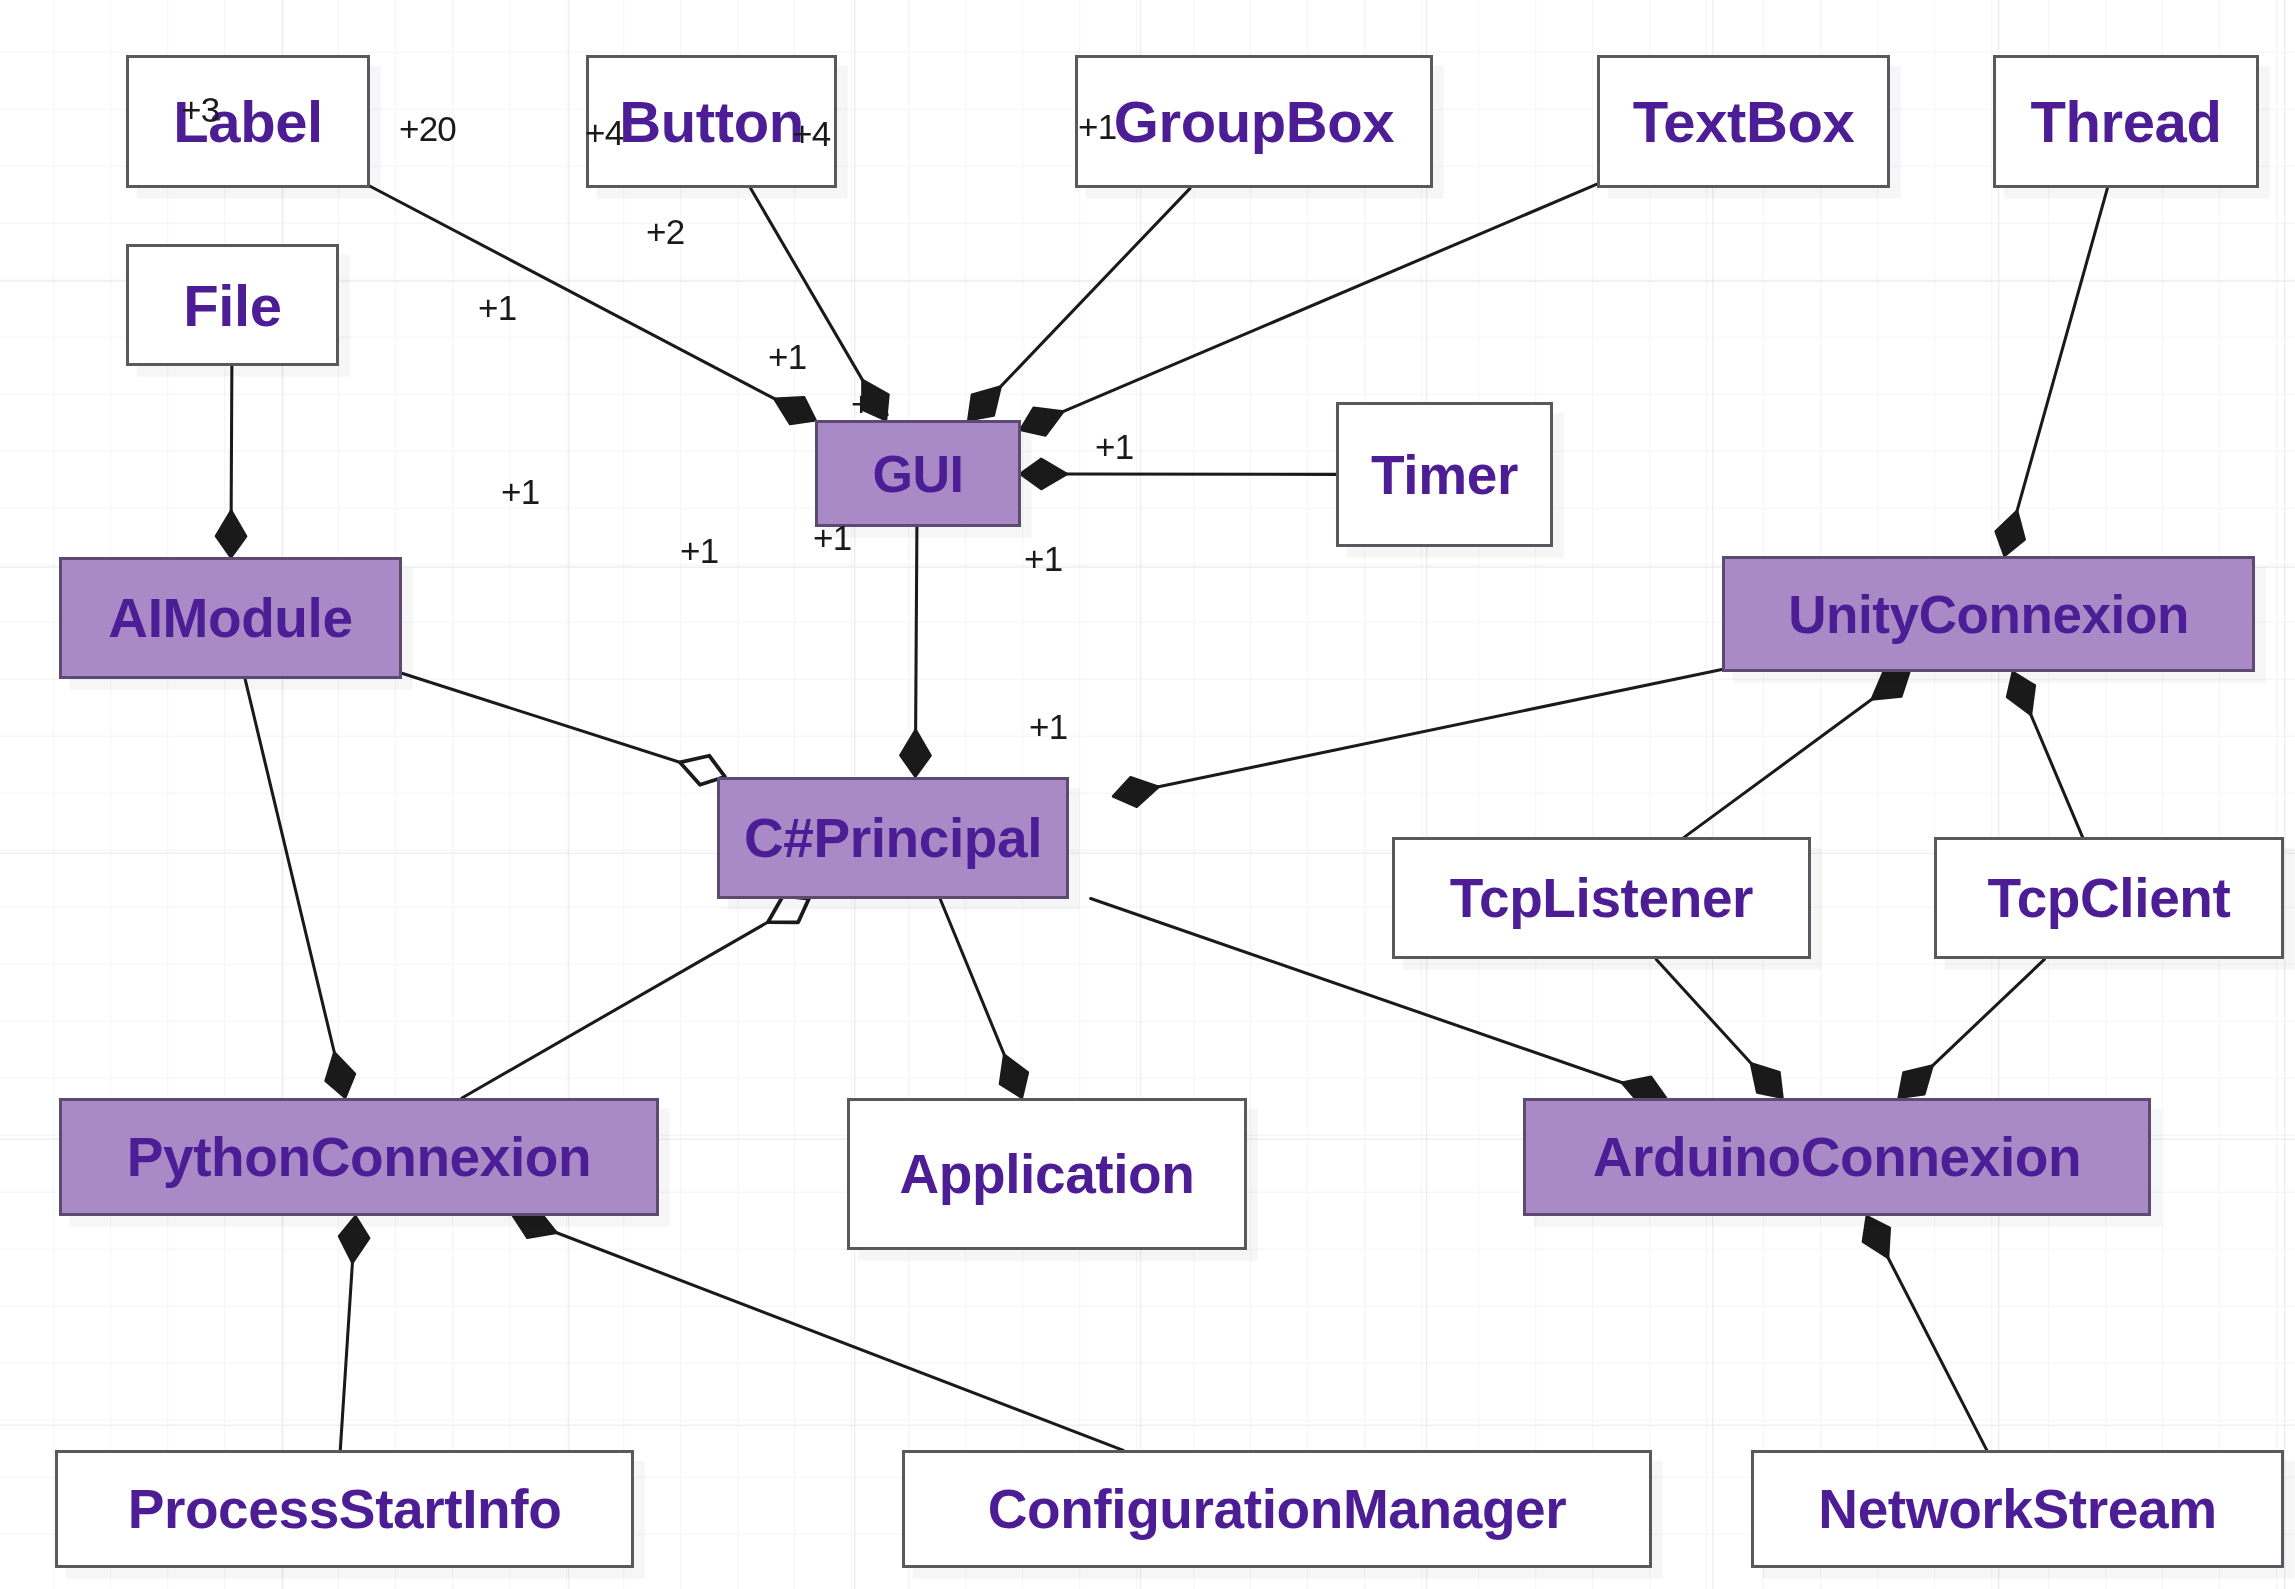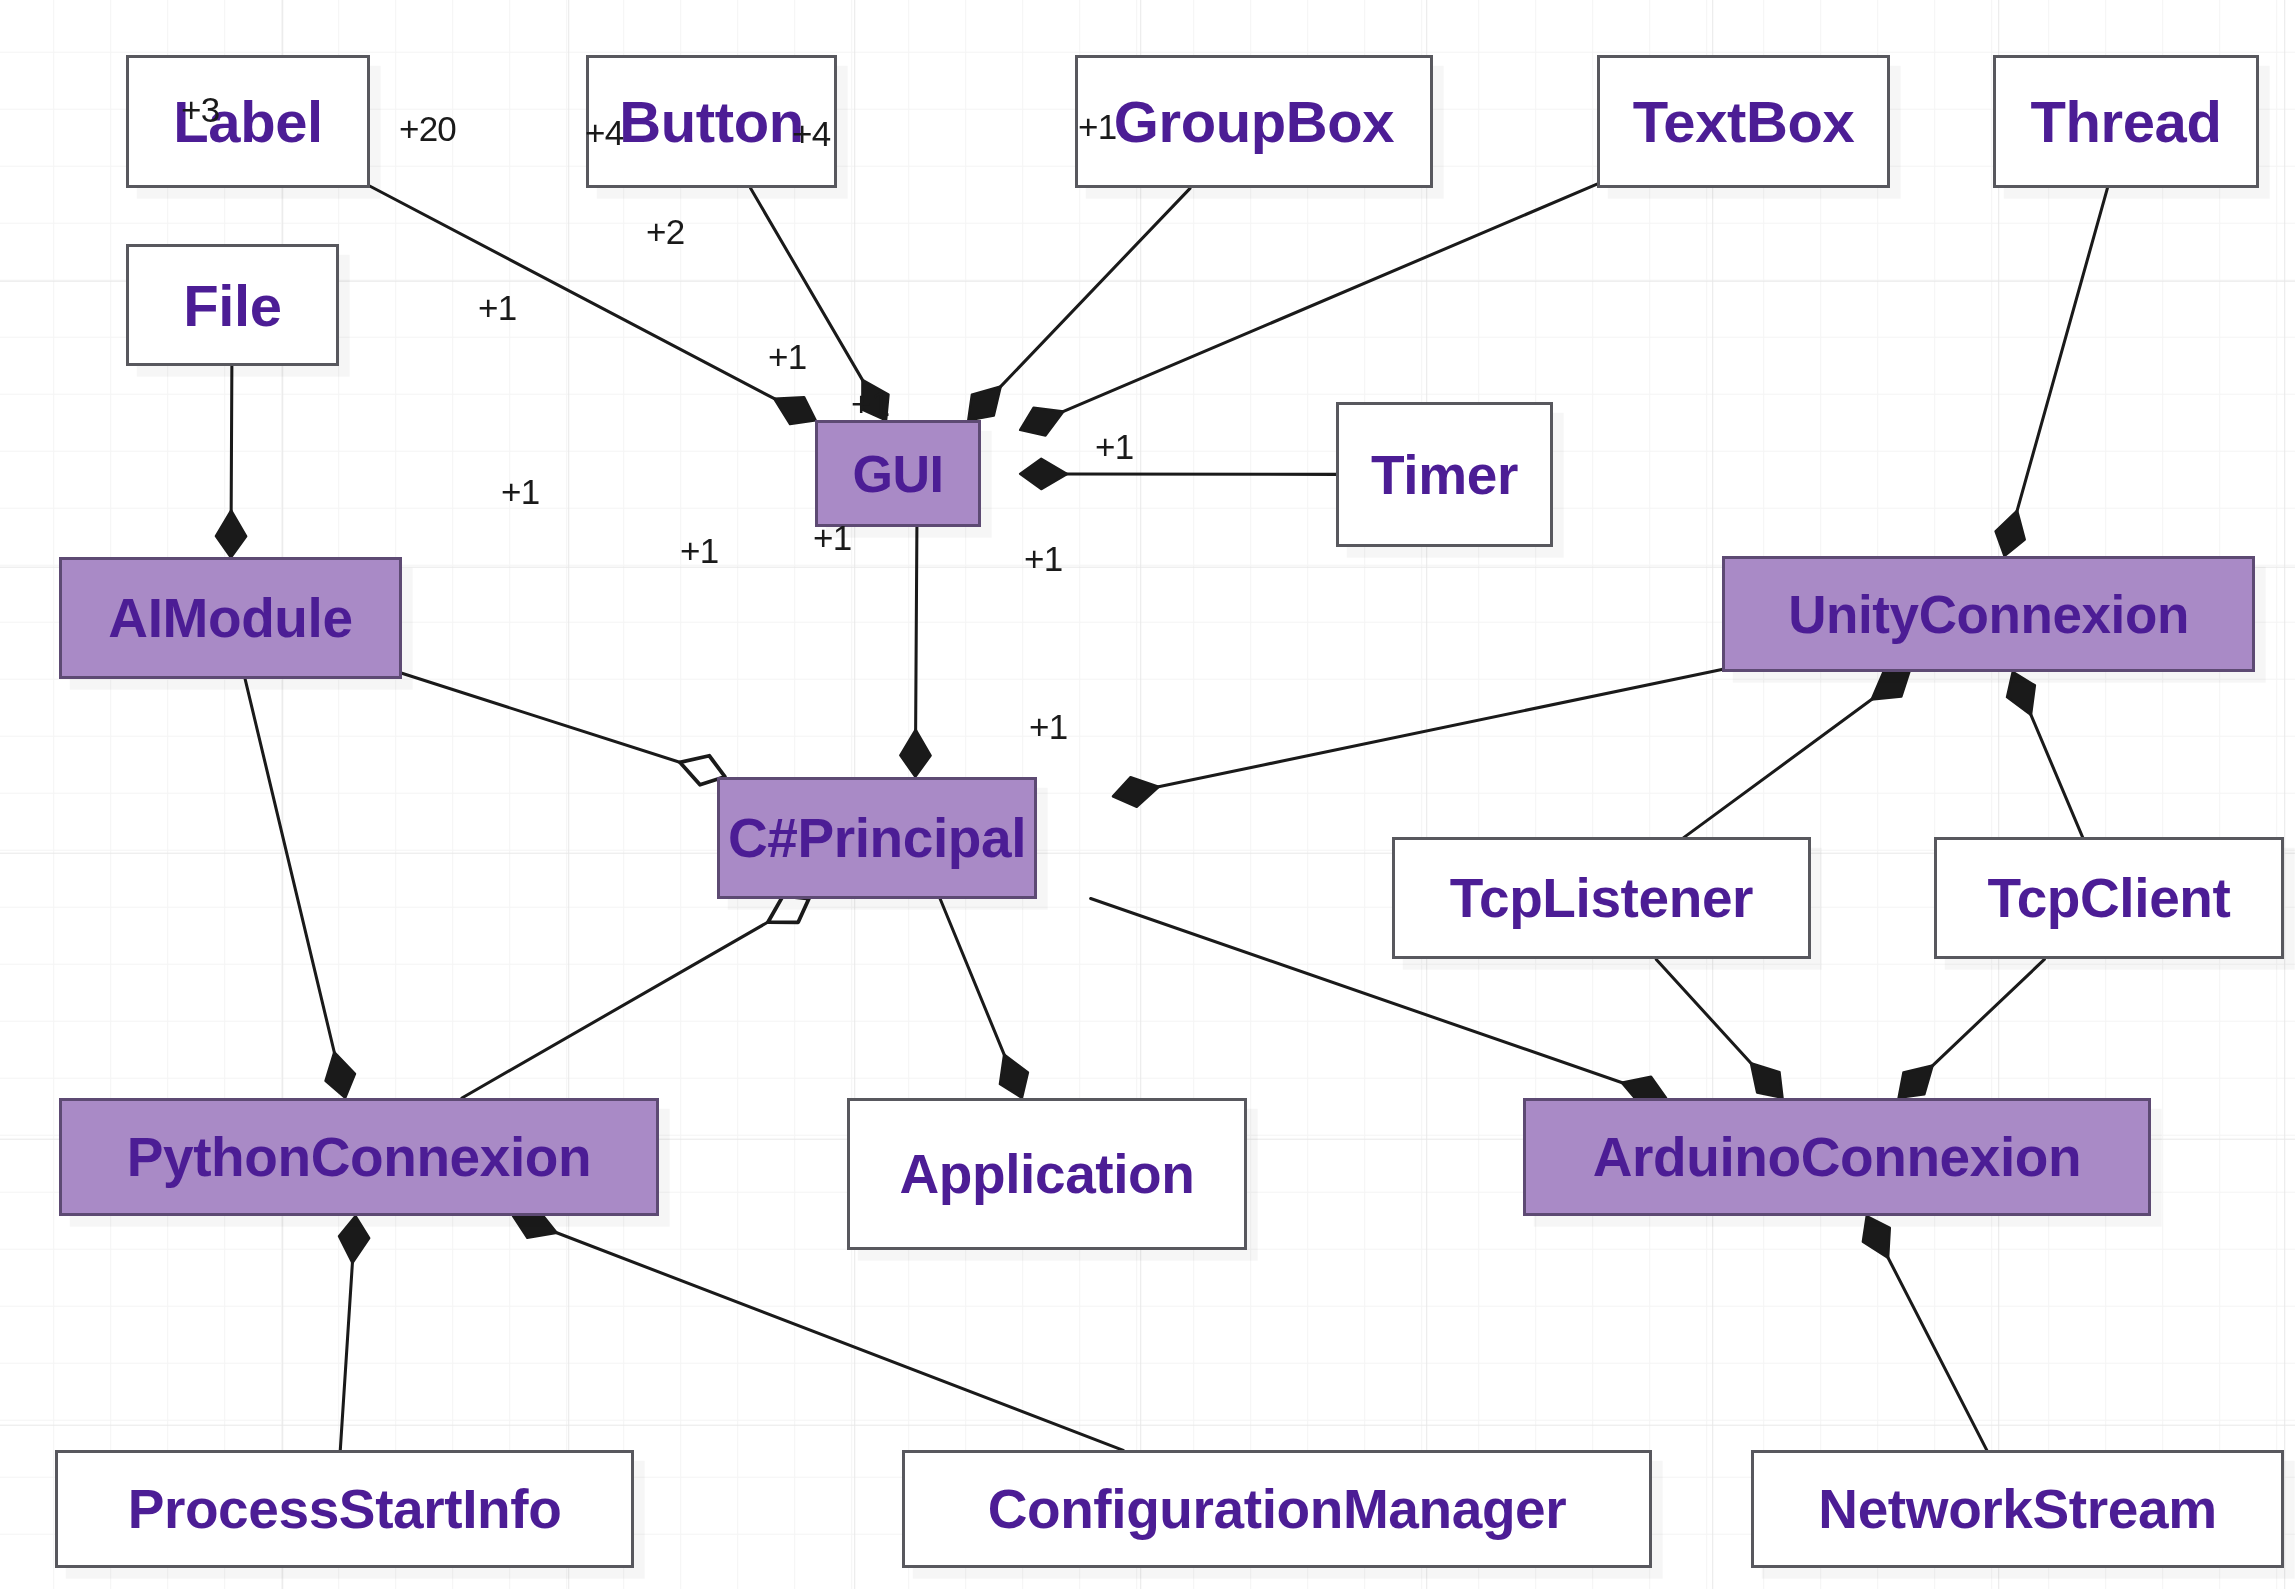--- a/index.html
+++ b/index.html
@@ -162,33 +162,33 @@
     </div>
     <div class="node" style="left: 1597px; top: 55px; width: 293px; height: 133px; font-size: 58px;">
       <span>TextBox</span>
     </div>
     <div class="node" style="left: 1993px; top: 55px; width: 266px; height: 133px; font-size: 58px;">
       <span>Thread</span>
     </div>
     <div class="node" style="left: 126px; top: 244px; width: 213px; height: 122px; font-size: 58px;">
       <span>File</span>
     </div>
-    <div class="node highlight" style="left: 815px; top: 420px; width: 166px; height: 107px; font-size: 52px;">
+    <div class="node highlight" style="left: 815px; top: 420px; width: 206px; height: 107px; font-size: 52px;">
       <span>GUI</span>
     </div>
     <div class="node" style="left: 1336px; top: 402px; width: 217px; height: 145px; font-size: 55px;">
       <span>Timer</span>
     </div>
     <div class="node highlight" style="left: 59px; top: 557px; width: 343px; height: 122px; font-size: 55px;">
       <span>AIModule</span>
     </div>
     <div class="node highlight" style="left: 1722px; top: 556px; width: 533px; height: 116px; font-size: 53px;">
       <span>UnityConnexion</span>
     </div>
-    <div class="node highlight" style="left: 717px; top: 777px; width: 320px; height: 122px; font-size: 55px;">
+    <div class="node highlight" style="left: 717px; top: 777px; width: 352px; height: 122px; font-size: 55px;">
       <span>C#Principal</span>
     </div>
     <div class="node" style="left: 1392px; top: 837px; width: 419px; height: 122px; font-size: 55px; text-align: right;">
       <span>TcpListener</span>
     </div>
     <div class="node" style="left: 1934px; top: 837px; width: 350px; height: 122px; font-size: 55px;">
       <span>TcpClient</span>
     </div>
     <div class="node highlight" style="left: 59px; top: 1098px; width: 600px; height: 118px; font-size: 55px;">
       <span>PythonConnexion</span>

